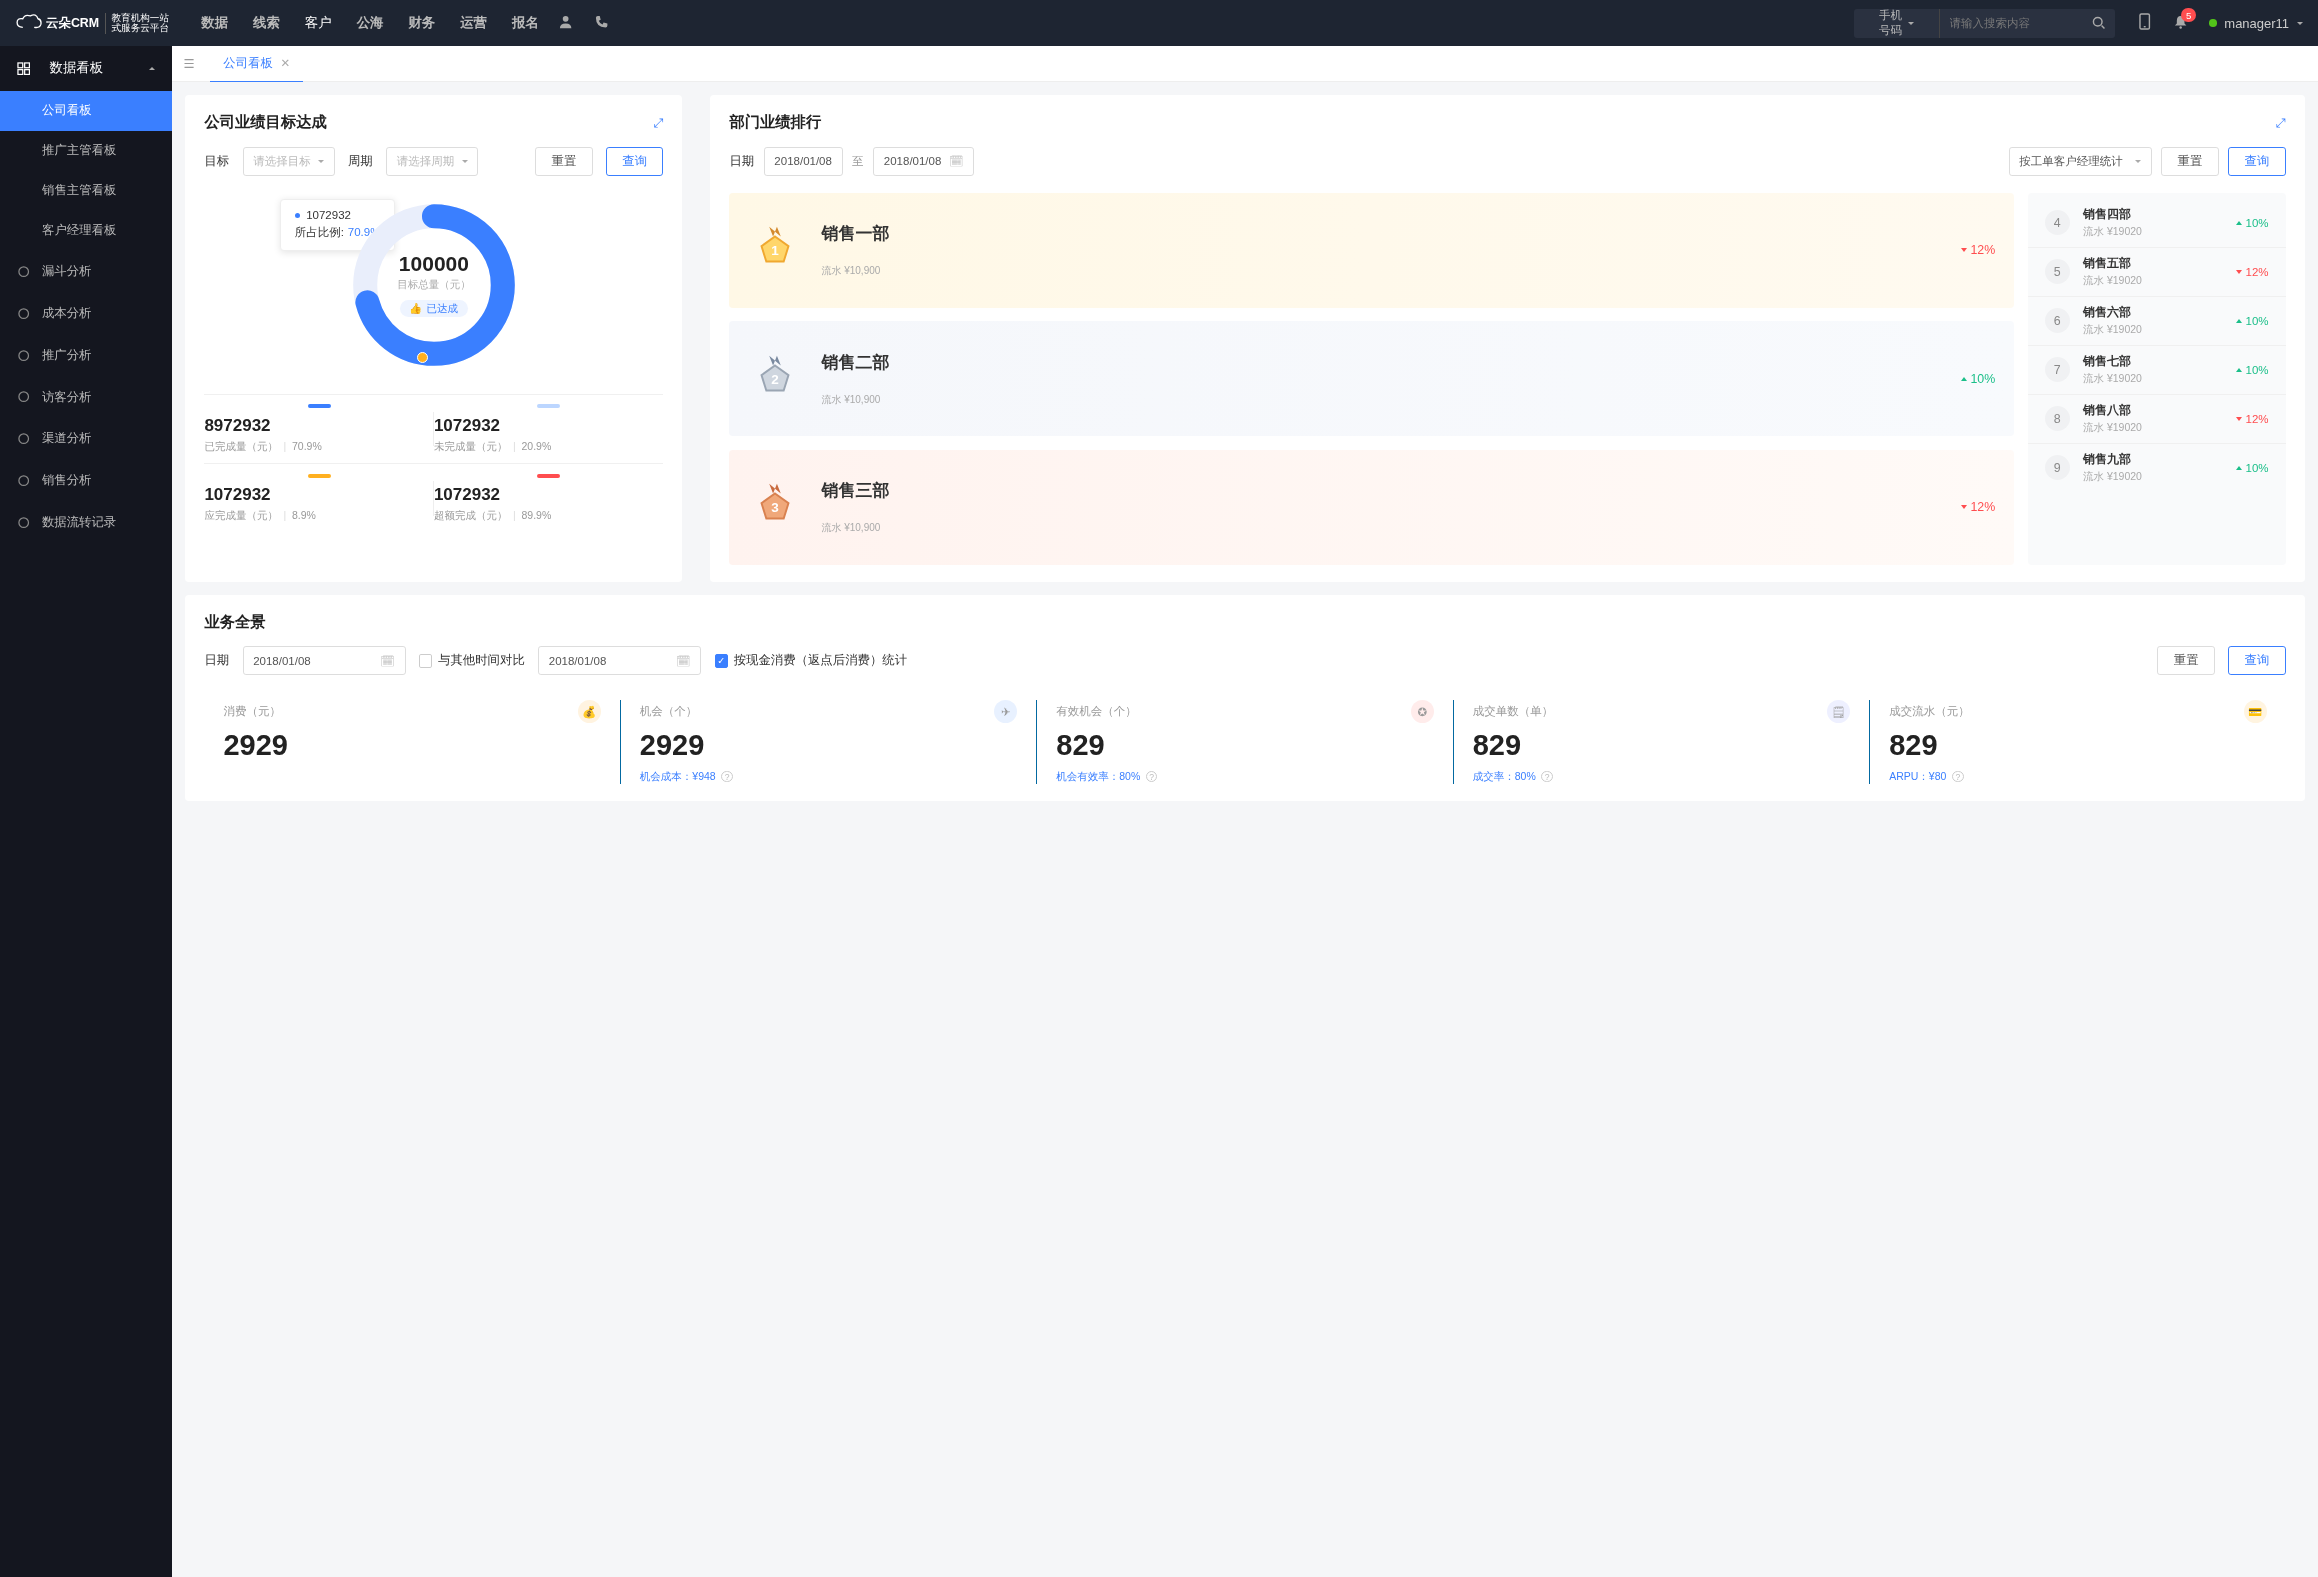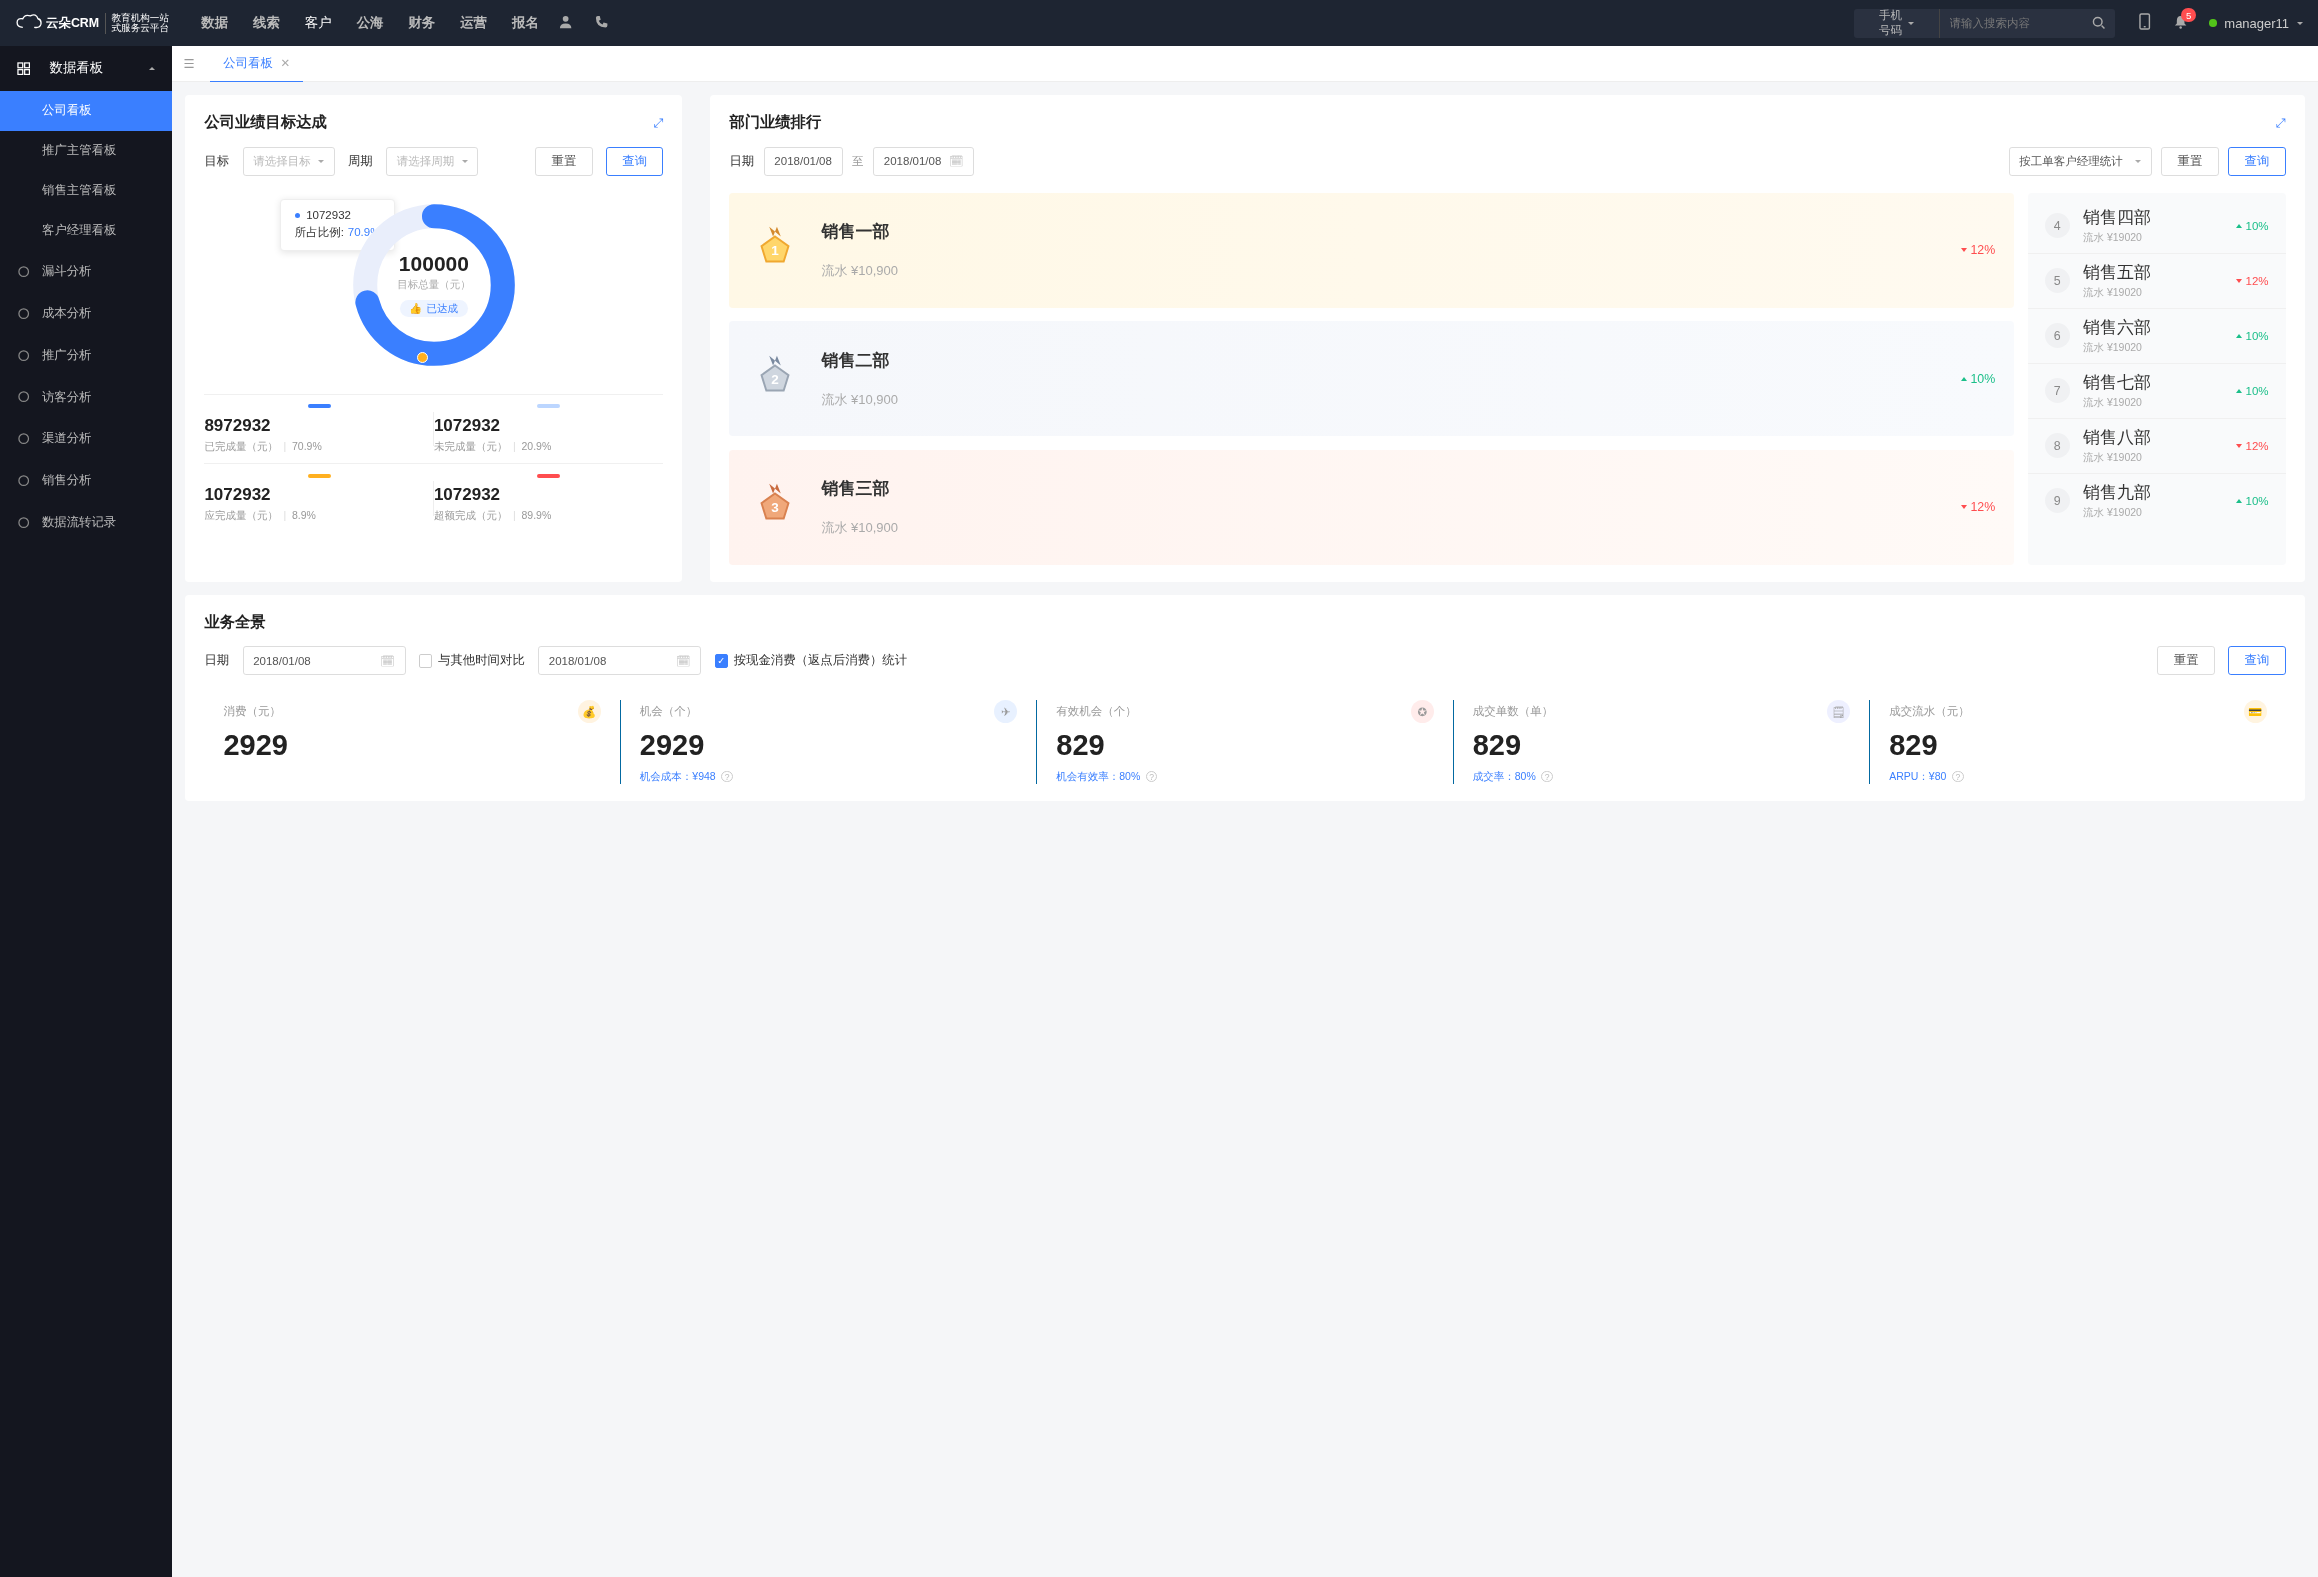--- a/index.html
+++ b/index.html
@@ -84,29 +84,29 @@
 .date-input { border: 1px solid #ddd; border-radius: 2.9px; height: 29px; padding: 0 9.6px; display: flex; align-items: center; gap: 7.6px; color: #555; font-size: 11.5px; cursor: pointer;}
 .to-sep { color: #999; font-size: 11.5px; }
 .rank-body { display: flex; gap: 13.4px; margin-top: 17px; }
 .rank-left { flex: 1; display: flex; flex-direction: column; gap: 13.4px; }
 .rank-card { height: 115px; border-radius: 3.8px; display: flex; align-items: center; padding: 0 19px; gap: 19px; }
 .rank-card.gold { background: linear-gradient(90deg, #fff8e6, #fffaf0); }
 .rank-card.silver { background: linear-gradient(90deg, #f5f7fb, #f8fafd); }
 .rank-card.bronze { background: linear-gradient(90deg, #fff3ef, #fffaf7); }
 .medal { width: 54px; height: 54px; position: relative; }
 .rank-info .nm { font-size: 17px; font-weight: 700; color: #333; }
-.rank-info .rev { color: #aaa; margin-top: 19px; font-size: 13px; }
+.rank-info .rev { color: #aaa; margin-top: 19px; font-size: 10px; }
 .rank-pct { margin-left: auto; font-size: 12.4px; display: flex; align-items: center; gap: 3.8px; }
 .pct-up { color: #1bbf89; }
 .pct-down { color: #ff4d4f; }
 .rank-right { width: 258px; background: #f9fafb; border-radius: 3.8px; padding: 5.7px 0; }
 .rr-row { display: flex; align-items: center; padding: 7.6px 17px; gap: 13.4px; }
 .rr-row + .rr-row { border-top: 1px solid #f0f0f0; }
 .rr-num { width: 25px; height: 25px; border-radius: 50%; background: #f0f1f3; display: flex; align-items: center; justify-content: center; font-size: 12.4px; color: #888; font-weight: 500;}
-.rr-mid .nm { font-size: 17px; color: #333; font-weight: 400; }
+.rr-mid .nm { font-size: 12px; color: #333; font-weight: 700; }
 .rr-mid .rev { font-size: 10.5px; color: #aaa; margin-top: 1.9px; }
 .rr-pct { margin-left: auto; font-size: 11.5px; display: flex; align-items: center; gap: 3.8px; }
 
 
 .card-full { }
 .ov-filters { display: flex; align-items: center; gap: 13.4px; flex-wrap: wrap; }
 .chk { display: flex; align-items: center; gap: 5.7px; cursor: pointer; }
 .chk-box { width: 13.4px; height: 13.4px; border: 1px solid #ccc; border-radius: 1.9px; display: inline-block;}
 .chk-box.checked { background: #3a7fff; border-color: #3a7fff; position: relative; }
 .chk-box.checked::after { content: "✓"; color: #fff; font-size: 9.6px; position: absolute; inset: 0; display: flex; align-items: center; justify-content: center; }

